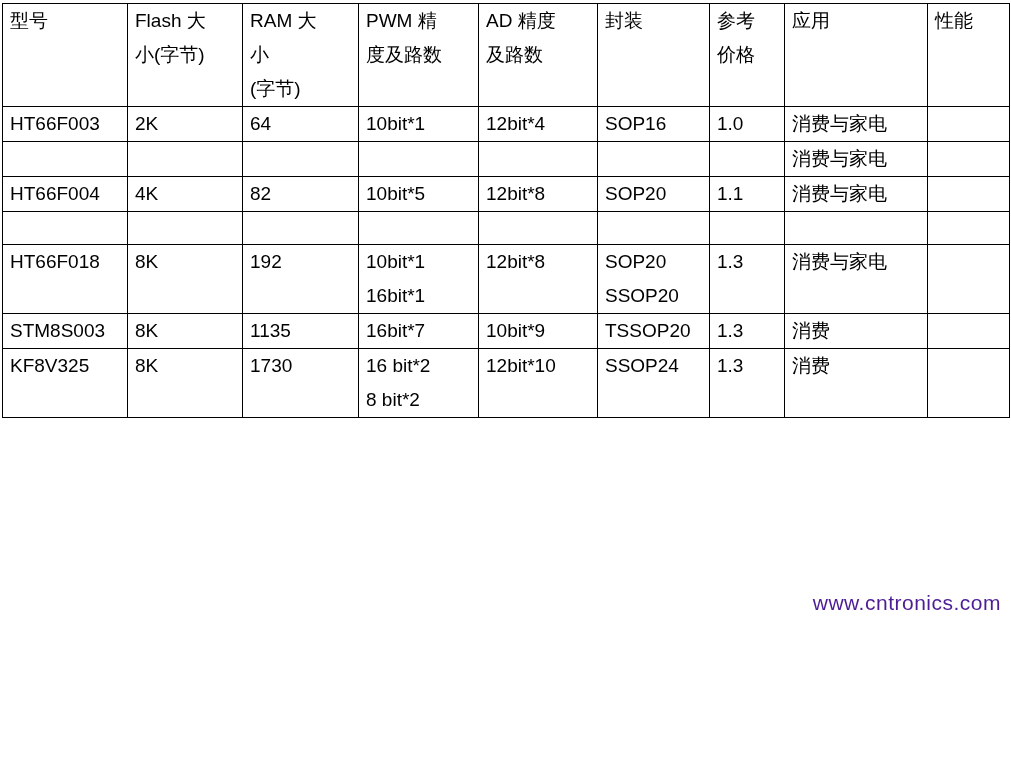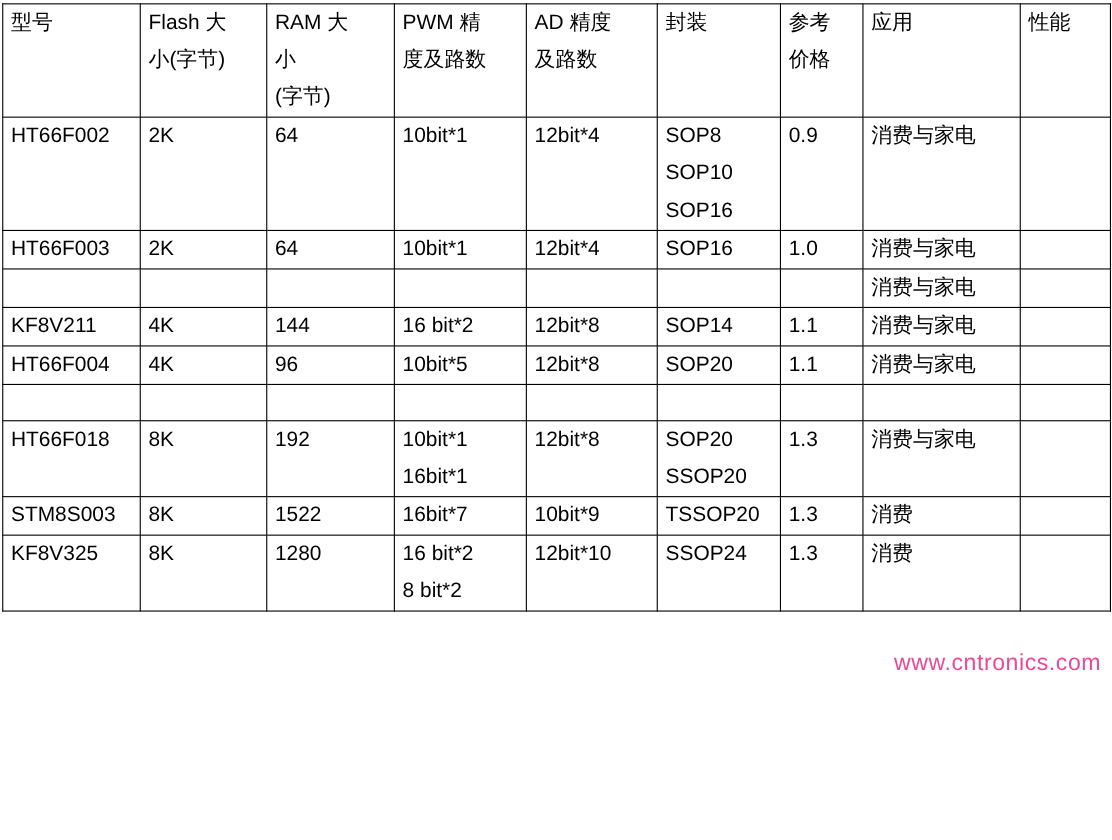--- a/index.html
+++ b/index.html
@@ -62,33 +62,20 @@
 及路数</th>
           <th>封装</th>
           <th>参考
 价格</th>
           <th>应用</th>
           <th>性能</th>
         </tr>
       </thead>
     <tbody>
         <tr>
-          <td>HT66F002</td>
-          <td>2K</td>
-          <td>64</td>
-          <td>10bit*1</td>
-          <td>12bit*4</td>
-          <td>SOP8
-SOP10
-SOP16</td>
-          <td>0.9</td>
-          <td>消费与家电</td>
-          <td></td>
-        </tr>
-        <tr>
           <td>HT66F003</td>
           <td>2K</td>
           <td>64</td>
           <td>10bit*1</td>
           <td>12bit*4</td>
           <td>SOP16</td>
           <td>1.0</td>
           <td>消费与家电</td>
           <td></td>
         </tr>
@@ -97,34 +84,23 @@
           <td></td>
           <td></td>
           <td></td>
           <td></td>
           <td></td>
           <td></td>
           <td>消费与家电</td>
           <td></td>
         </tr>
         <tr>
-          <td>KF8V211</td>
-          <td>4K</td>
-          <td>144</td>
-          <td>16 bit*2</td>
-          <td>12bit*8</td>
-          <td>SOP14</td>
-          <td>1.1</td>
-          <td>消费与家电</td>
-          <td></td>
-        </tr>
-        <tr>
           <td>HT66F004</td>
           <td>4K</td>
-          <td>96</td>
+          <td>82</td>
           <td>10bit*5</td>
           <td>12bit*8</td>
           <td>SOP20</td>
           <td>1.1</td>
           <td>消费与家电</td>
           <td></td>
         </tr>
         <tr>
           <td></td>
           <td></td>
@@ -145,36 +121,36 @@
           <td>12bit*8</td>
           <td>SOP20
 SSOP20</td>
           <td>1.3</td>
           <td>消费与家电</td>
           <td></td>
         </tr>
         <tr>
           <td>STM8S003</td>
           <td>8K</td>
-          <td>1522</td>
+          <td>1135</td>
           <td>16bit*7</td>
           <td>10bit*9</td>
           <td>TSSOP20</td>
           <td>1.3</td>
           <td>消费</td>
           <td></td>
         </tr>
         <tr>
           <td>KF8V325</td>
           <td>8K</td>
-          <td>1280</td>
+          <td>1730</td>
           <td>16 bit*2
 8 bit*2</td>
           <td>12bit*10</td>
           <td>SSOP24</td>
           <td>1.3</td>
           <td>消费</td>
           <td></td>
         </tr>
       </tbody>
   </table>
-  <span class="watermark" style="color: #ec4899;">www.cntronics.com</span>
+  <span class="watermark" style="color: #4c1d95;">www.cntronics.com</span>
 </div>
 
 </body></html>

